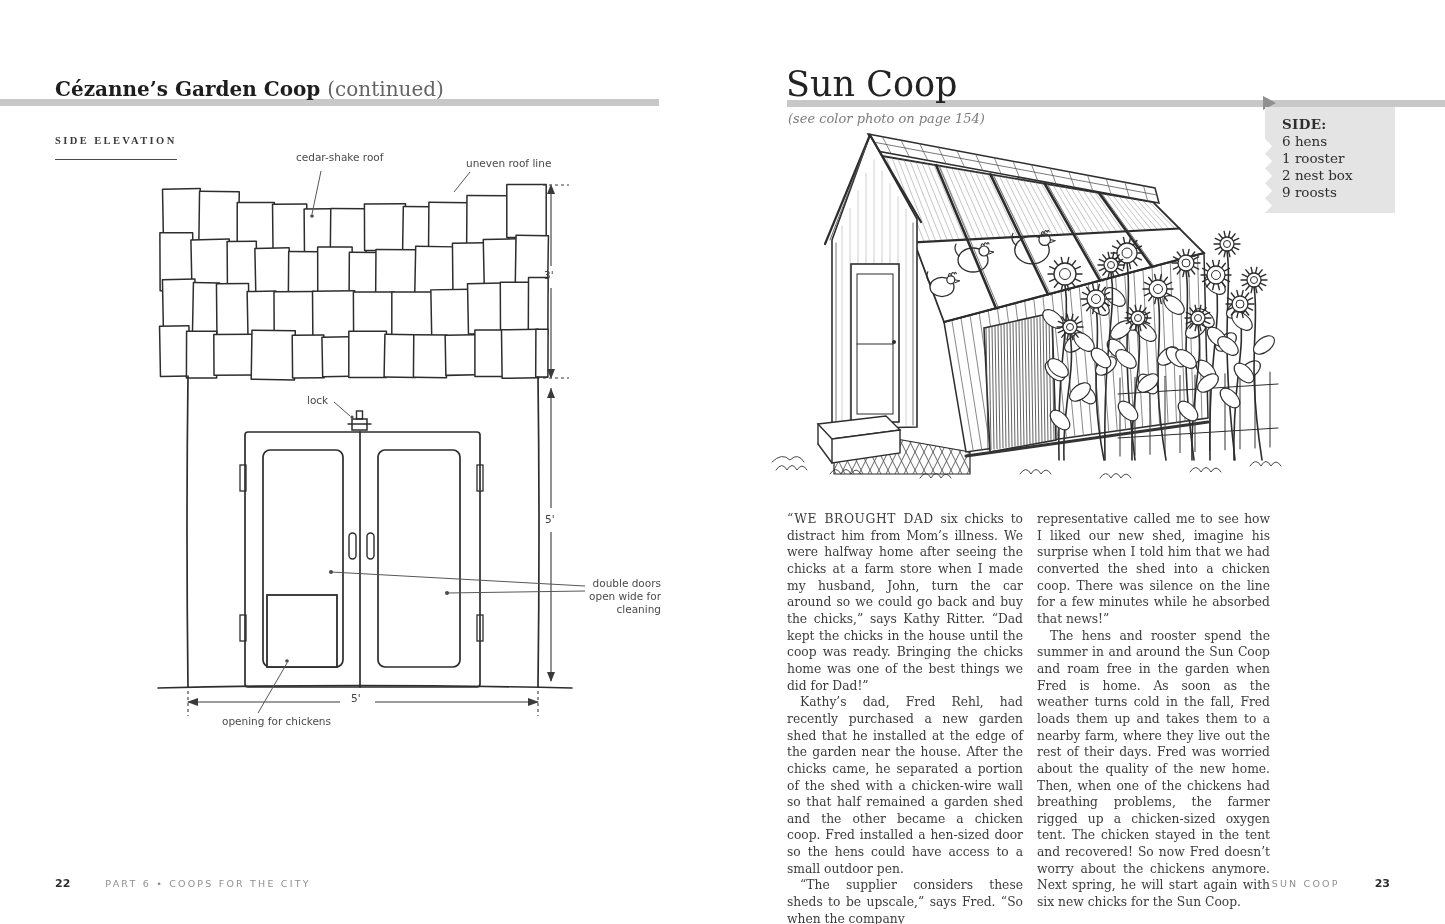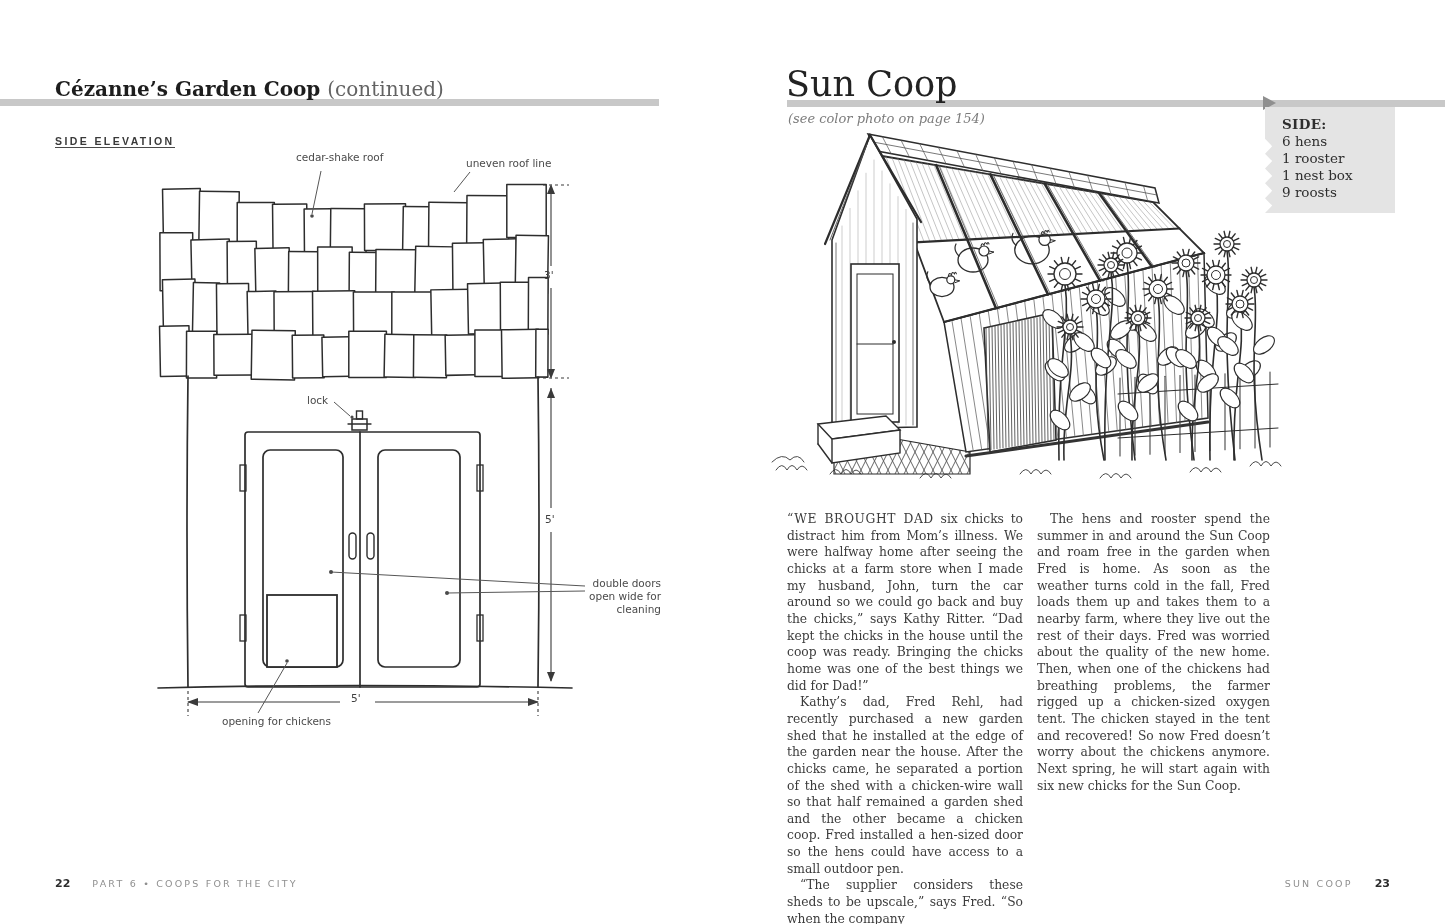--- a/index.html
+++ b/index.html
@@ -4,23 +4,23 @@
 <style>
   html,body{margin:0;padding:0;background:#fff;}
   .spread{position:relative;width:1445px;height:924px;background:#ffffff;overflow:hidden;
           font-family:"DejaVu Serif",serif;color:#2d2d2d;}
   .rule{position:absolute;height:7px;background:#c8c8c8;}
   .rule-left{left:0;top:99px;width:659px;}
   .rule-right{left:787px;top:100px;width:658px;}
 
   .lp-title{position:absolute;left:55px;top:77px;font-size:20px;font-weight:bold;color:#1d1d1d;white-space:nowrap;}
   .lp-title .suffix{font-weight:normal;color:#636363;}
-  .section-label{position:absolute;left:55px;top:135px;font-family:Liberation Sans, sans-serif;
+  .section-label{position:absolute;left:55px;top:135px;font-family:Liberation Serif, serif;
     font-size:10.5px;font-weight:bold;letter-spacing:2.4px;color:#3a3a3a;
-    border-bottom:1.5px solid #4a4a4a;padding-bottom:0;white-space:nowrap;}
+    border-bottom:1.5px solid #4a4a4a;padding-bottom:13px;white-space:nowrap;}
 
   .rp-title{position:absolute;left:786px;top:64px;font-size:35px;font-weight:normal;color:#222;white-space:nowrap;z-index:2;}
   .rp-sub{position:absolute;left:788px;top:111px;font-style:italic;font-size:13px;color:#7c7c7c;white-space:nowrap;}
 
   .holds-arrow{position:absolute;left:1263px;top:96px;width:0;height:0;
     border-left:13px solid #8f8f8f;border-top:7px solid transparent;border-bottom:7px solid transparent;}
   .holds-box{position:absolute;left:1265px;top:107px;width:130px;height:106px;background:#e4e4e4;
     box-sizing:border-box;padding:9px 8px 8px 17px;font-size:13.5px;line-height:17px;color:#2e2e2e;
     clip-path:polygon(0% 0%,100% 0%,100% 100%,0% 100%,5.5% 93%,0% 86%,5.5% 79%,0% 72%,5.5% 65%,0% 58%,5.5% 51%,0% 44%,5.5% 37%,0% 30%);}
   .holds-box .hd{font-weight:bold;letter-spacing:0.3px;}
@@ -28,21 +28,21 @@
   .col{position:absolute;top:511px;font-size:12.3px;line-height:16.65px;color:#3c3c3c;text-align:justify;}
   .col-1{left:787px;width:236px;}
   .col-2{left:1037px;width:233px;}
   .col p{margin:0;}
   .col p.ind{text-indent:13px;}
   .lead{letter-spacing:0.6px;}
 
   .dlabel{position:absolute;font-family:"DejaVu Sans",sans-serif;font-size:10.5px;line-height:13px;color:#4a4a4a;text-align:right;}
   .dim{font-family:"DejaVu Sans",sans-serif;font-size:10.5px;color:#3f3f3f;}
 
-  .footer{position:absolute;top:877px;display:flex;gap:22px;align-items:baseline;
+  .footer{position:absolute;top:877px;display:flex;gap:35px;align-items:baseline;
     font-family:"DejaVu Sans",sans-serif;}
   .footer .run{font-size:9.5px;letter-spacing:2.2px;color:#8f8f8f;white-space:nowrap;}
   .footer .pagenum{font-size:11px;font-weight:bold;color:#2d2d2d;letter-spacing:0;}
   .footer-left{left:55px;}
   .footer-right{right:55px;flex-direction:row;}
 
   svg{position:absolute;overflow:visible;}
 </style>
 </head>
 <body>
@@ -182,21 +182,21 @@
   <div>
     <div class="rule rule-right"></div>
     <div class="rp-title">Sun Coop</div>
     <div class="rp-sub">(see color photo on page 154)</div>
 
     <div class="holds-arrow"></div>
     <div class="holds-box">
       <div class="hd">SIDE:</div>
       <div>6 hens</div>
       <div>1 rooster</div>
-      <div>1 nest box</div>
+      <div>2 nest box</div>
       <div>9 roosts</div>
     </div>
 
     <svg id="illo" style="left:770px;top:122px;" width="520" height="375" viewBox="0 0 520 375">
         <path d="M6,348 q6,-9 11,0 q5,-9 10,0 q5,-8 10,0" fill="none" stroke="#4a4a4a" stroke-width="1" stroke-linecap="round"></path>
         <path d="M60,352 q6,-9 11,0 q5,-9 10,0 q5,-8 10,0" fill="none" stroke="#4a4a4a" stroke-width="1" stroke-linecap="round"></path>
         <path d="M150,356 q6,-9 11,0 q5,-9 10,0 q5,-8 10,0" fill="none" stroke="#4a4a4a" stroke-width="1" stroke-linecap="round"></path>
         <path d="M250,352 q6,-9 11,0 q5,-9 10,0 q5,-8 10,0" fill="none" stroke="#4a4a4a" stroke-width="1" stroke-linecap="round"></path>
         <path d="M330,356 q6,-9 11,0 q5,-9 10,0 q5,-8 10,0" fill="none" stroke="#4a4a4a" stroke-width="1" stroke-linecap="round"></path>
         <path d="M420,350 q6,-9 11,0 q5,-9 10,0 q5,-8 10,0" fill="none" stroke="#4a4a4a" stroke-width="1" stroke-linecap="round"></path>
@@ -689,20 +689,21 @@
         <circle cx="428" cy="196" r="7" fill="#fff" stroke="#2d2d2d" stroke-width="1.3"></circle>
         <circle cx="428" cy="196" r="3.5" fill="#fff" stroke="#2d2d2d" stroke-width="1"></circle>
       </svg>
 
     <div class="col col-1">
       <p><span class="lead">“WE BROUGHT DAD</span><span> six chicks to distract him from Mom’s illness. We were halfway home after seeing the chicks at a farm store when I made my husband, John, turn the car around so we could go back and buy the chicks,” says Kathy Ritter. “Dad kept the chicks in the house until the coop was ready. Bringing the chicks home was one of the best things we did for Dad!”</span></p>
       <p class="ind">Kathy’s dad, Fred Rehl, had recently purchased a new garden shed that he installed at the edge of the garden near the house. After the chicks came, he separated a portion of the shed with a chicken-wire wall so that half remained a garden shed and the other became a chicken coop. Fred installed a hen-sized door so the hens could have access to a small outdoor pen.</p>
       <p class="ind">“The supplier considers these sheds to be upscale,” says Fred. “So when the company</p>
     </div>
     <div class="col col-2">
+      <p>representative called me to see how I liked our new shed, imagine his surprise when I told him that we had converted the shed into a chicken coop. There was silence on the line for a few minutes while he absorbed that news!”</p>
       <p class="ind">The hens and rooster spend the summer in and around the Sun Coop and roam free in the garden when Fred is home. As soon as the weather turns cold in the fall, Fred loads them up and takes them to a nearby farm, where they live out the rest of their days. Fred was worried about the quality of the new home. Then, when one of the chickens had breathing problems, the farmer rigged up a chicken-sized oxygen tent. The chicken stayed in the tent and recovered! So now Fred doesn’t worry about the chickens anymore. Next spring, he will start again with six new chicks for the Sun Coop.</p>
     </div>
 
     <div class="footer footer-right">
       <span class="run">SUN COOP</span>
       <span class="pagenum">23</span>
     </div>
   </div>
 
 </div>

